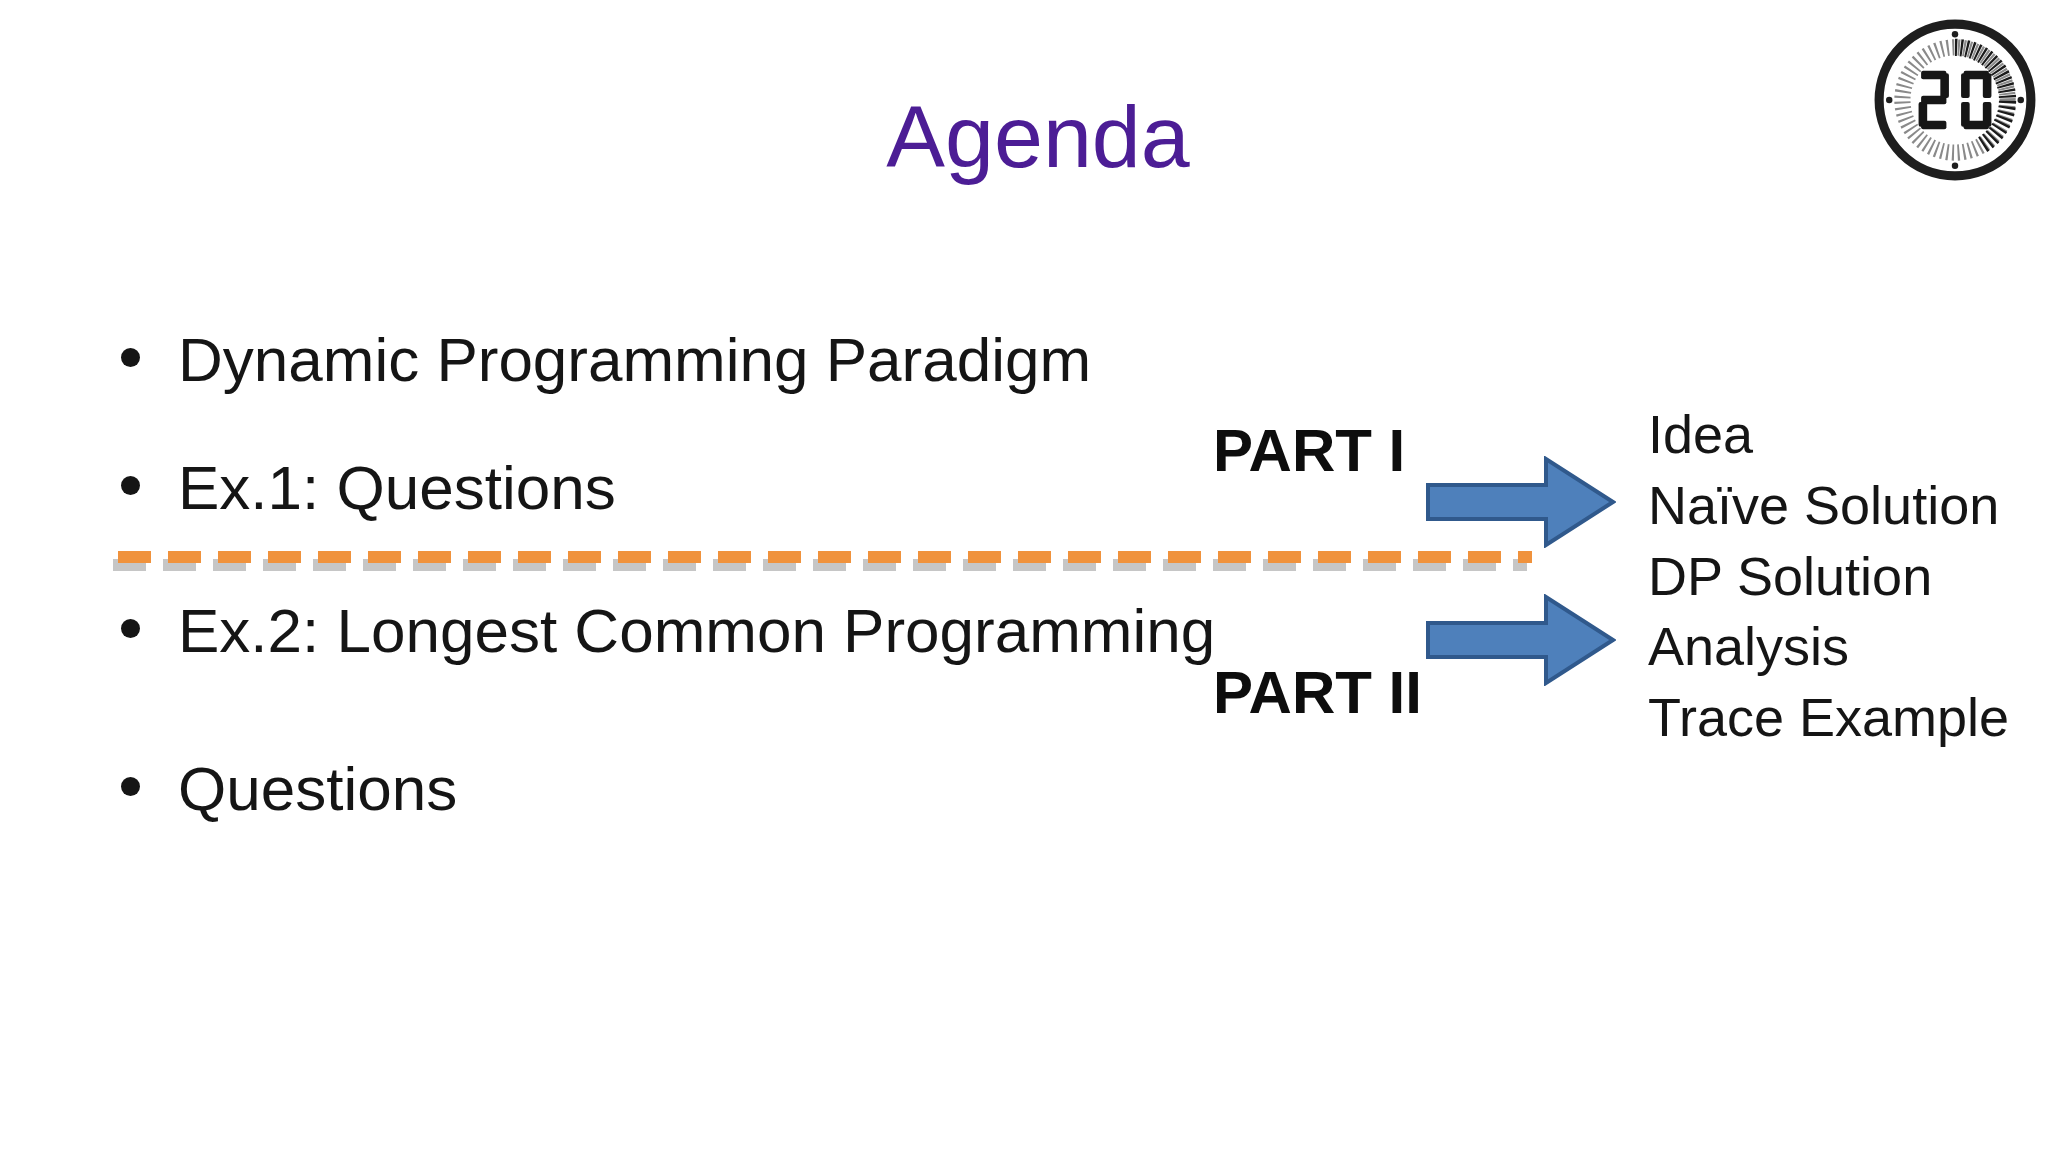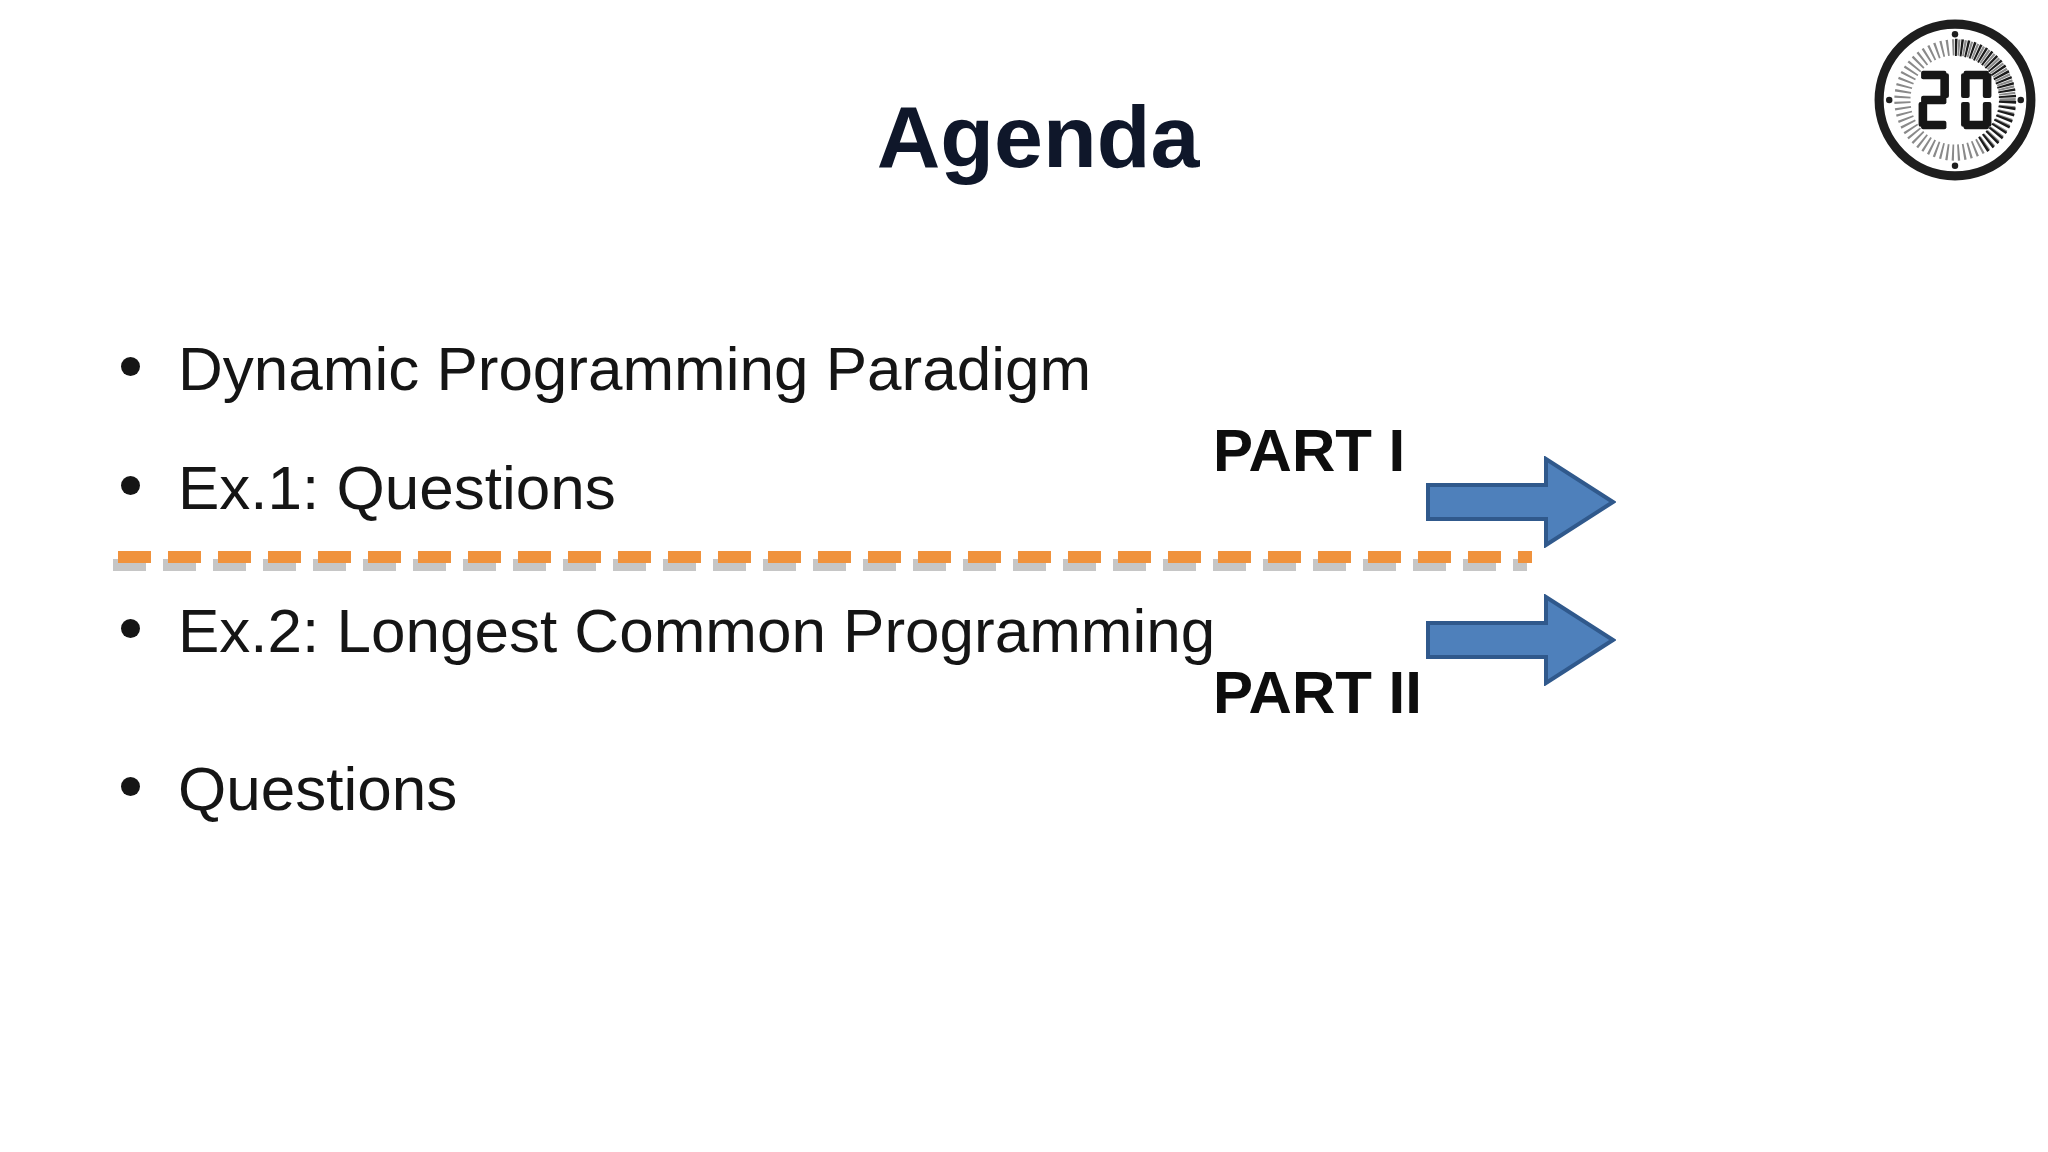--- a/index.html
+++ b/index.html
@@ -6,21 +6,21 @@
   .slide {
     position:relative; width:2048px; height:1152px; overflow:hidden;
     background:#ffffff; color:#151515;
     font-family:"Liberation Sans", sans-serif;
   }
 
   
   .title {
     position:absolute; top:86px; left:0; width:100%;
     margin:0; text-align:center; text-indent:28px;
-    font-size:88px; font-weight:700; color:#0f172a;
+    font-size:88px; font-weight:400; color:#4c1d95;
   }
 
   
   .timer { position:absolute; left:1869px; top:14px; width:172px; height:172px; }
   .timer .ring   { fill:#ffffff; stroke:#1e1e1e; stroke-width:9; }
   .timer .ticks  { fill:none; stroke:#8a8a8a; stroke-width:16; stroke-dasharray:2 3.5; }
   .timer .ticks-dark { fill:none; stroke:#1b1b1b; stroke-width:17; stroke-dasharray:2.2 3.3; }
   .timer .dot    { fill:#1e1e1e; }
   .timer .seg    { fill:#161616; }
   .visually-hidden { position:absolute; width:1px; height:1px; overflow:hidden; clip:rect(0 0 0 0); white-space:nowrap; }
@@ -28,21 +28,21 @@
   
   .agenda { list-style:none; margin:0; padding:0; }
   .agenda li {
     position:absolute; left:118px; padding-left:60px;
     font-size:62px; line-height:1.15; white-space:nowrap; color:#151515;
   }
   .agenda li .dot {
     position:absolute; left:3px; top:24px; width:19px; height:19px;
     border-radius:50%; background:#151515;
   }
-  .agenda li.b0 { top:333px; }
+  .agenda li.b0 { top:324px; }
   .agenda li.b1 { top:452px; }
   .agenda li.b2 { top:595px; }
   .agenda li.b3 { top:739px;margin-top:14px; }
 
   
   .divider { position:absolute; left:118px; top:551px; width:1414px; height:24px; }
   .divider .dash-shadow {
     position:absolute; left:-5px; top:8px; width:100%; height:12px;
     background:repeating-linear-gradient(90deg,#c6c6c6 0 33px,transparent 33px 50px);
     filter:blur(0.6px);
@@ -134,14 +134,21 @@
   <div class="part part1">PART I</div>
   <div class="part part2">PART II</div>
 
   <svg class="arrow arrow1" viewBox="0 0 190 92" aria-hidden="true">
     <polygon points="2,29 120,29 120,3 187,46 120,89 120,63 2,63"></polygon>
   </svg>
   <svg class="arrow arrow2" viewBox="0 0 190 92" aria-hidden="true">
     <polygon points="2,29 120,29 120,3 187,46 120,89 120,63 2,63"></polygon>
   </svg>
 
+  <div class="topics">
+    <div>Idea</div>
+    <div>Naïve Solution</div>
+    <div>DP Solution</div>
+    <div>Analysis</div>
+    <div>Trace Example</div>
+  </div>
 
 </div>
 
 </body></html>

